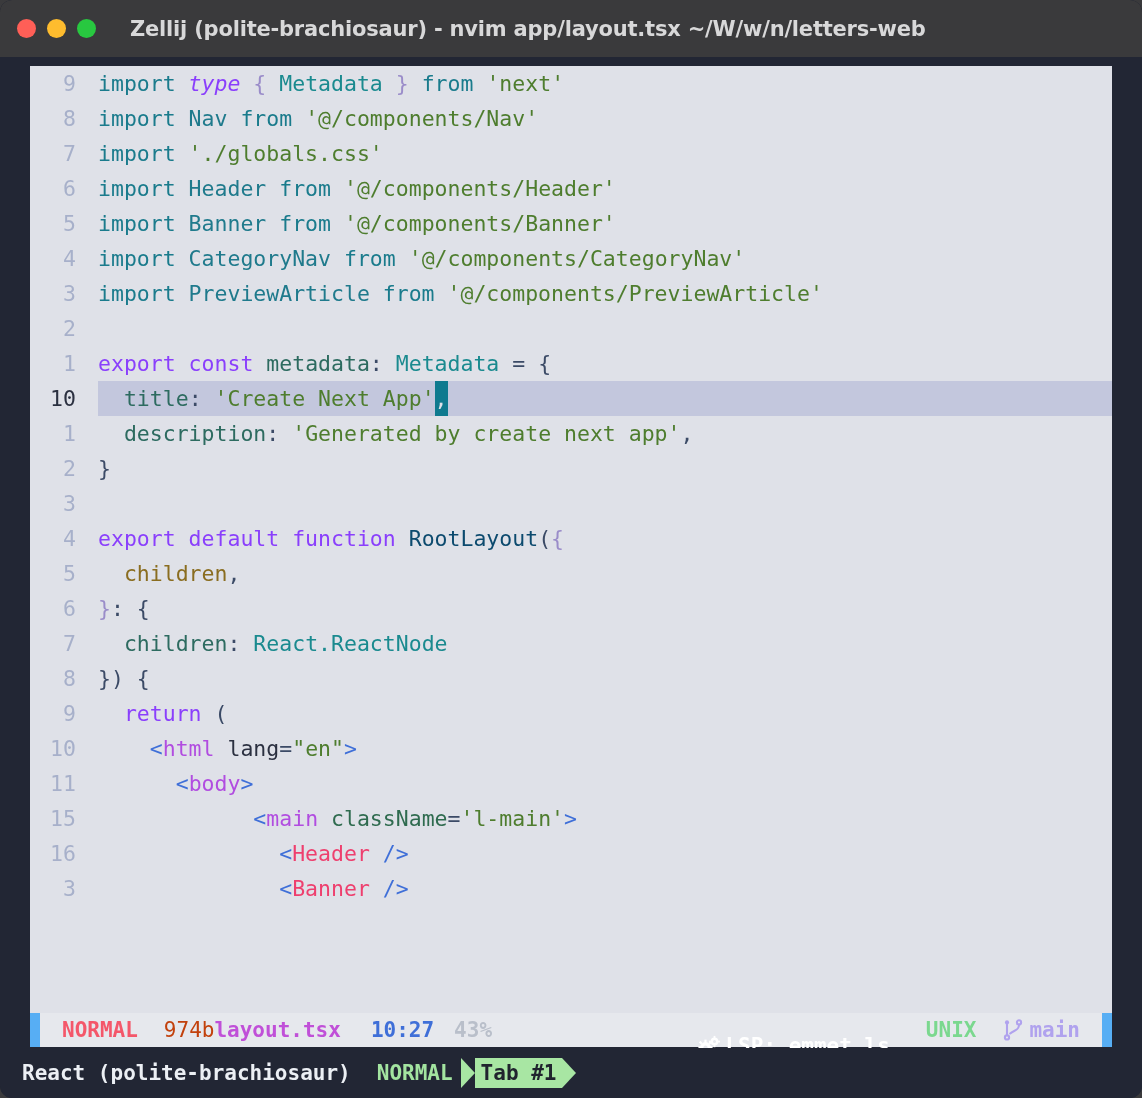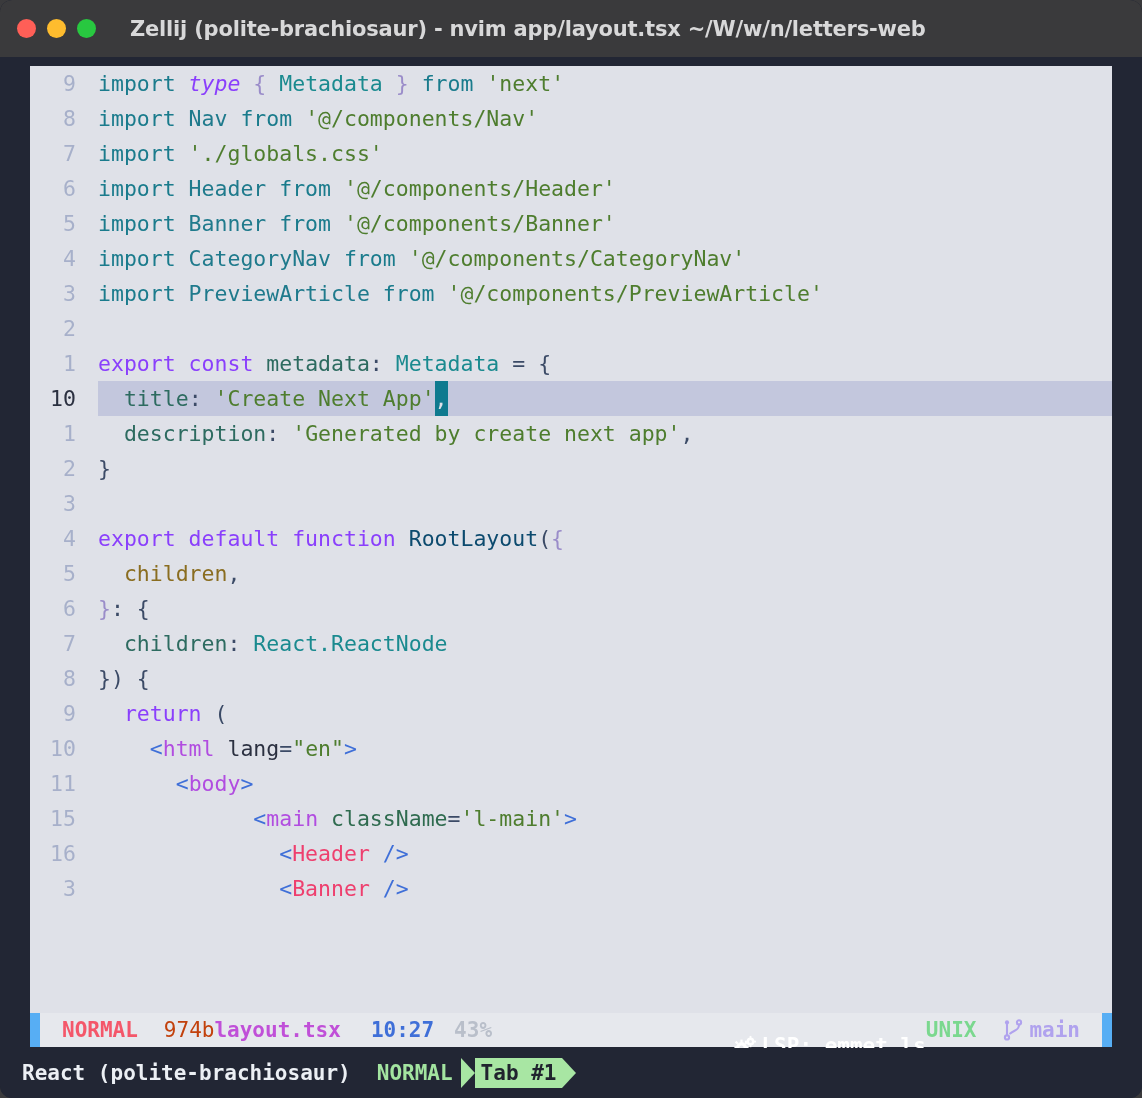--- a/index.html
+++ b/index.html
@@ -117,21 +117,21 @@
     width: 10px; height: 34px; background: #57aef4; flex: 0 0 auto;
   }
   .sl-seg { display: flex; align-items: center; font-weight: bold; }
   .sl-mode { color: #f4576a; margin-left: 22px; }
   .sl-size { color: #c2410c; margin-left: 26px; font-weight: normal; }
   .sl-file { color: #c050d8; font-weight: bold; }
   .sl-pos  { color: #3f6fd8; margin-left: 30px; font-weight: bold; }
   .sl-pct  { color: #b9bfca; margin-left: 20px; font-weight: bold; }
   .sl-spacer { flex: 1 1 auto; }
   .sl-lsp  { color: #ffffff; font-weight: bold; display:flex; align-items:center; gap: 3px; margin-top: 31px;}
-  .sl-unix { color: #7bd88f; font-weight: bold; }
+  .sl-unix { color: #7bd88f; margin-left: 36px; font-weight: bold; }
   .sl-branch { color: #b0a2ee; margin-left: 26px; margin-right: 22px;
                font-weight: bold; display:flex; align-items:center; gap:3px;}
   .glyph { display: inline-flex; align-items: center; }
 
   
   #zellij-bar {
     position: absolute;
     left: 0; top: 1048px;
     width: 1142px; height: 50px;
     background: #222634;

